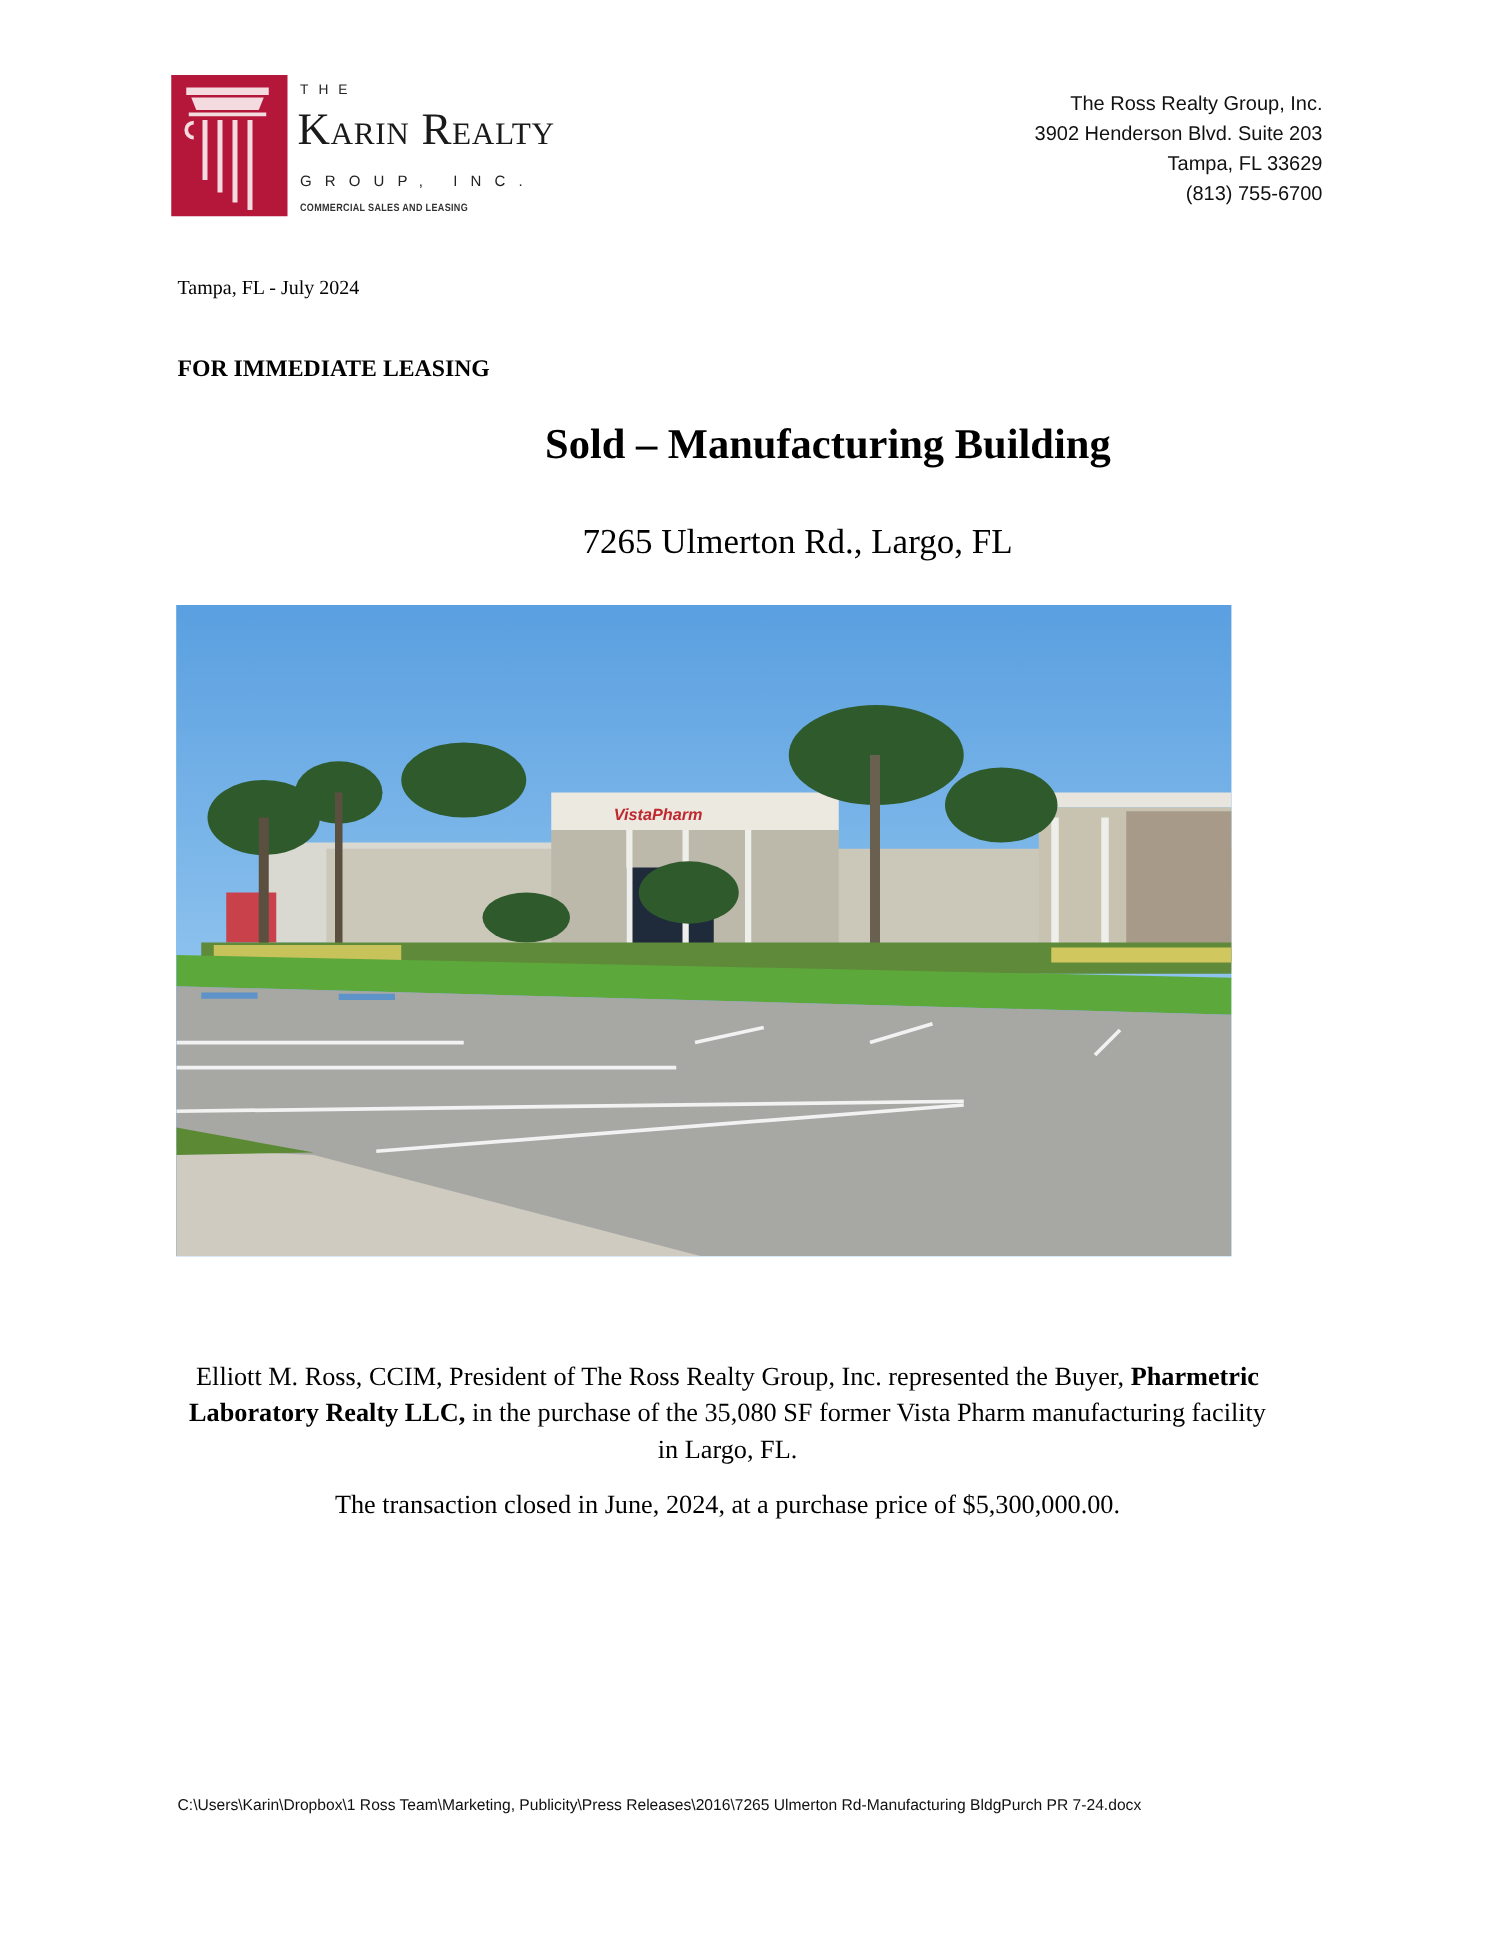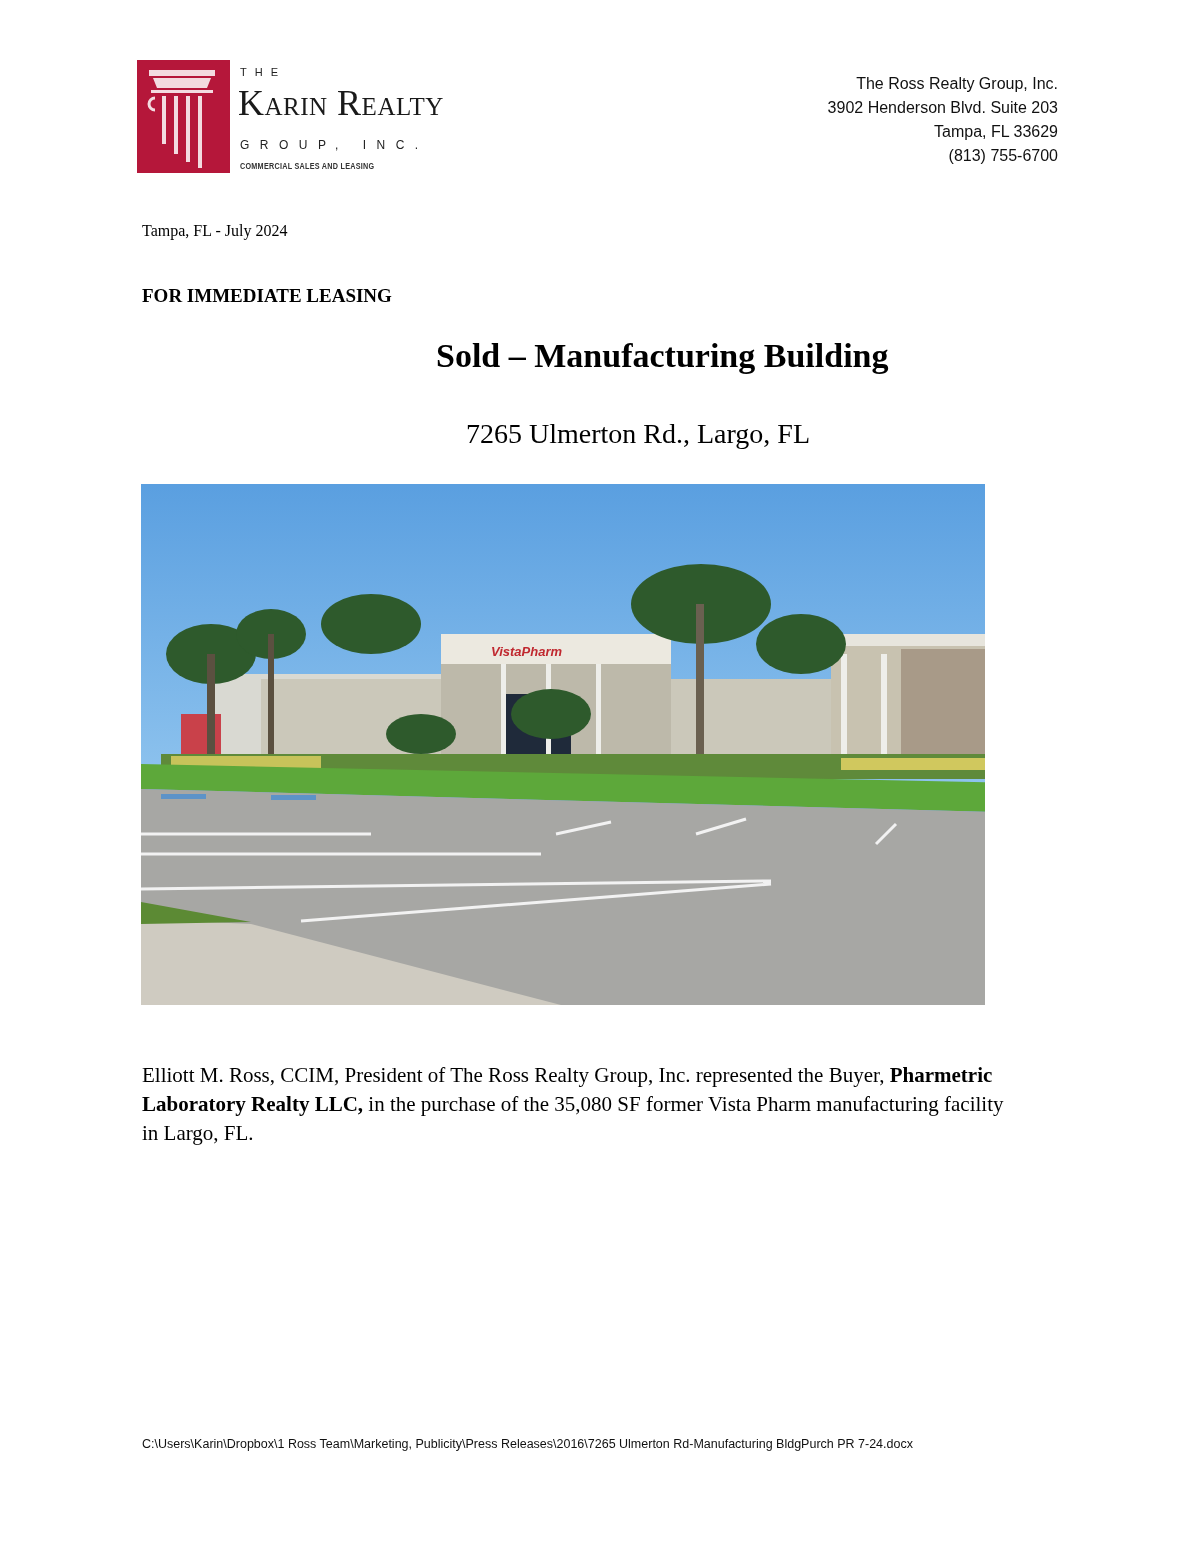--- a/index.html
+++ b/index.html
@@ -22,21 +22,21 @@
 
     .dateline { position: absolute; left: 142px; top: 222px; font-size: 16px; }
     .release { position: absolute; left: 142px; top: 285px; font-size: 19px; font-weight: bold; }
     .headline { position: absolute; left: 436px; top: 337px; font-size: 34px; font-weight: bold; white-space: nowrap; }
     .subhead { position: absolute; left: 466px; top: 418px; font-size: 28px; white-space: nowrap; }
 
     
     .photo { position: absolute; left: 141px; top: 484px; width: 844px; height: 521px; overflow: hidden; background: #6eaee6; }
 
     
-    .body-text { position: absolute; left: 142px; top: 1061px; width: 880px; font-size: 21px; line-height: 29px; }
+    .body-text { position: absolute; left: 142px; top: 1087px; width: 880px; font-size: 21px; line-height: 29px; text-align: center; }
     .body-text p { margin: 0 0 15px 0; }
     .body-text sup { font-size: 12px; line-height: 0; vertical-align: 9px; }
 
     .footer-path { position: absolute; left: 142px; top: 1437px; font-size: 12.5px; color: #111; white-space: nowrap; }
   </style>
 </head>
 <body>
 
 <div class="logo">
   <div class="logo-box">
@@ -131,15 +131,16 @@
     <rect x="20" y="310" width="45" height="5" fill="#5d93c8"></rect>
     <rect x="130" y="311" width="45" height="5" fill="#5d93c8"></rect>
 
     <polygon points="0,435 110,440 420,521 0,521" fill="#cfcbc1"></polygon>
     <polygon points="0,418 110,438 0,440" fill="#5c8a34"></polygon>
   </svg>
 </div>
 
 <div class="body-text serif">
   <p><span>Elliott M. Ross, CCIM, President of The Ross Realty Group, Inc. represented the Buyer, </span><b>Pharmetric Laboratory Realty LLC,</b><span>  in the purchase of the 35,080 SF former Vista Pharm manufacturing facility in Largo, FL.</span></p>
+  <p>The transaction closed in June, 2024,  at a purchase price of $5,300,000.00.</p>
 </div>
 
 <div class="footer-path sans">C:\Users\Karin\Dropbox\1 Ross Team\Marketing, Publicity\Press Releases\2016\7265 Ulmerton Rd-Manufacturing BldgPurch PR 7-24.docx</div>
 
 </body></html>

